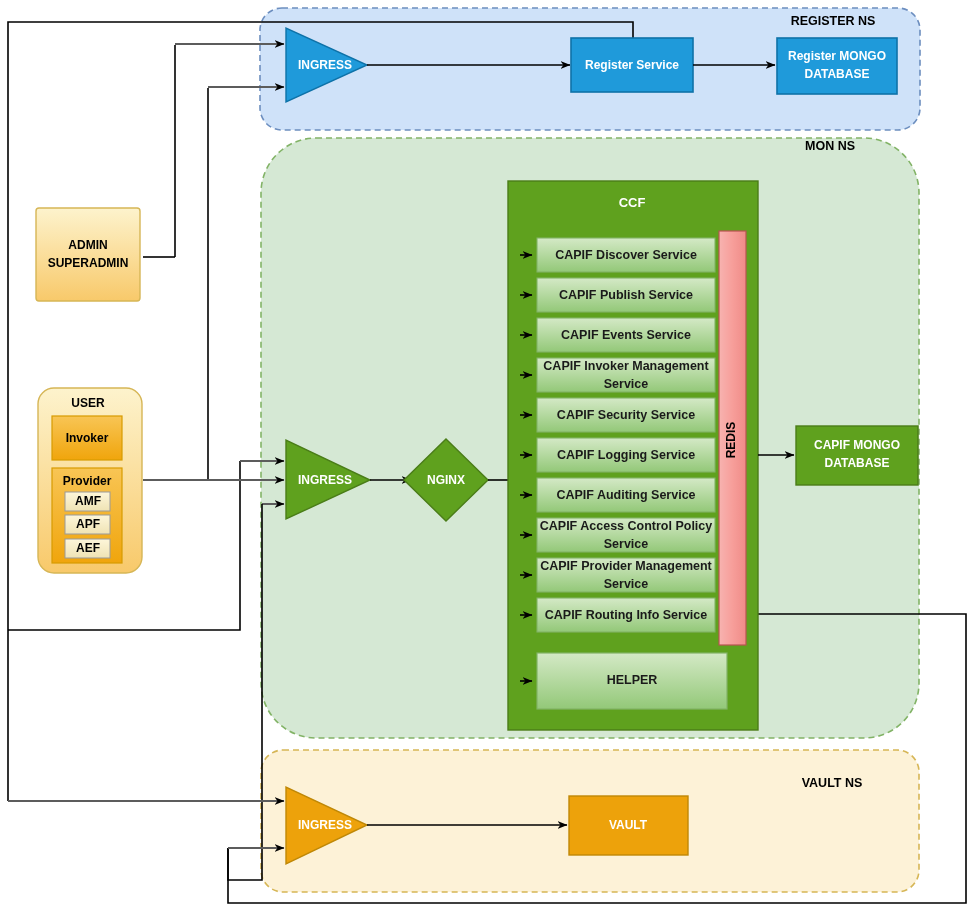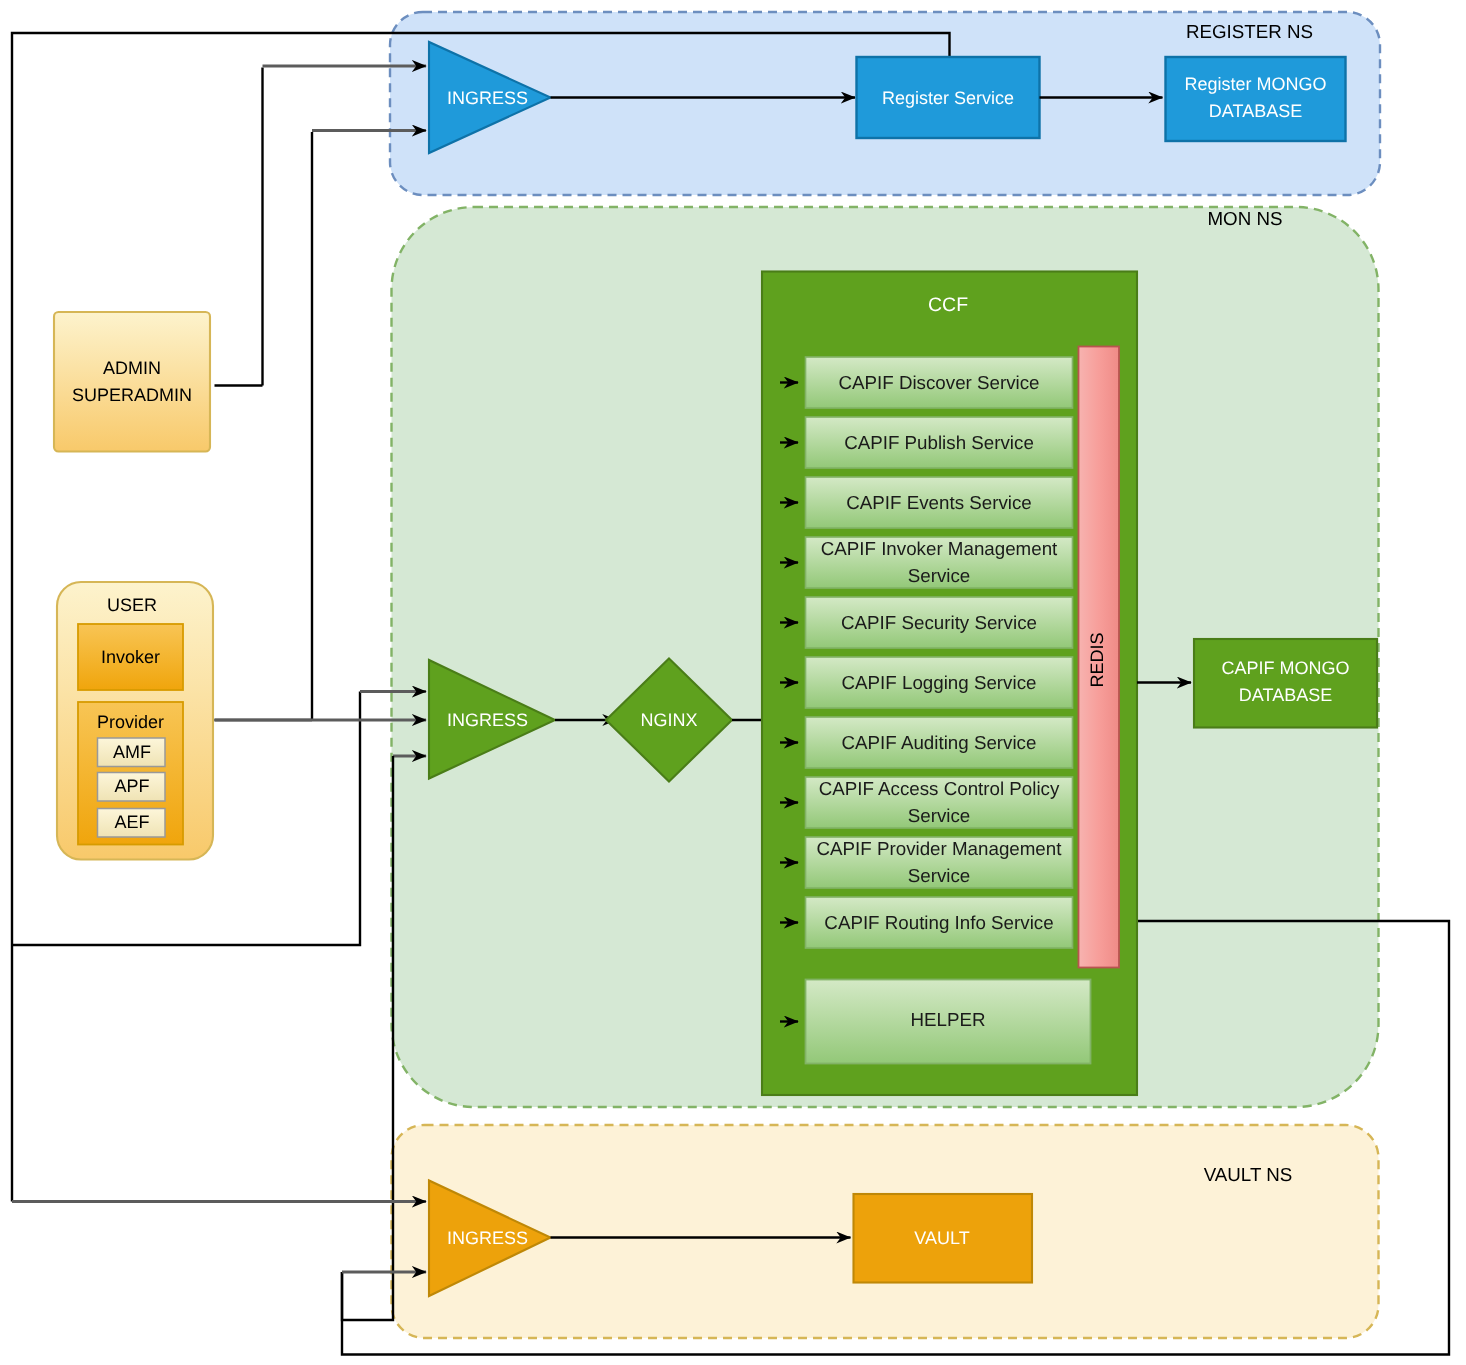--- a/index.html
+++ b/index.html
@@ -1,19 +1,19 @@
 <!DOCTYPE html>
 <html><head>
 <meta charset="utf-8">
 <title>CAPIF Architecture</title>
 <style>
   html,body{margin:0;padding:0;background:#ffffff;}
   body{width:977px;height:910px;overflow:hidden;
        font-family:"Liberation Sans","DejaVu Sans",sans-serif;}
-  #diagram{position:relative;width:977px;height:910px;}
+  #diagram{position:relative;width:977px;height:910px;font-weight:bold;}
   svg{display:block;}
   .lbl{font-family:"Liberation Sans","DejaVu Sans",sans-serif;
        text-anchor:middle;dominant-baseline:middle;}
   .ns-label{font-size:12.5px;fill:#000000;}
   .white-lbl{fill:#ffffff;}
   .dark-lbl{fill:#000000;}
   .svc-lbl{font-size:12.5px;fill:#1a1a1a;}
   .big-lbl{font-size:13px;}
   .sm-lbl{font-size:12px;}
 </style>

